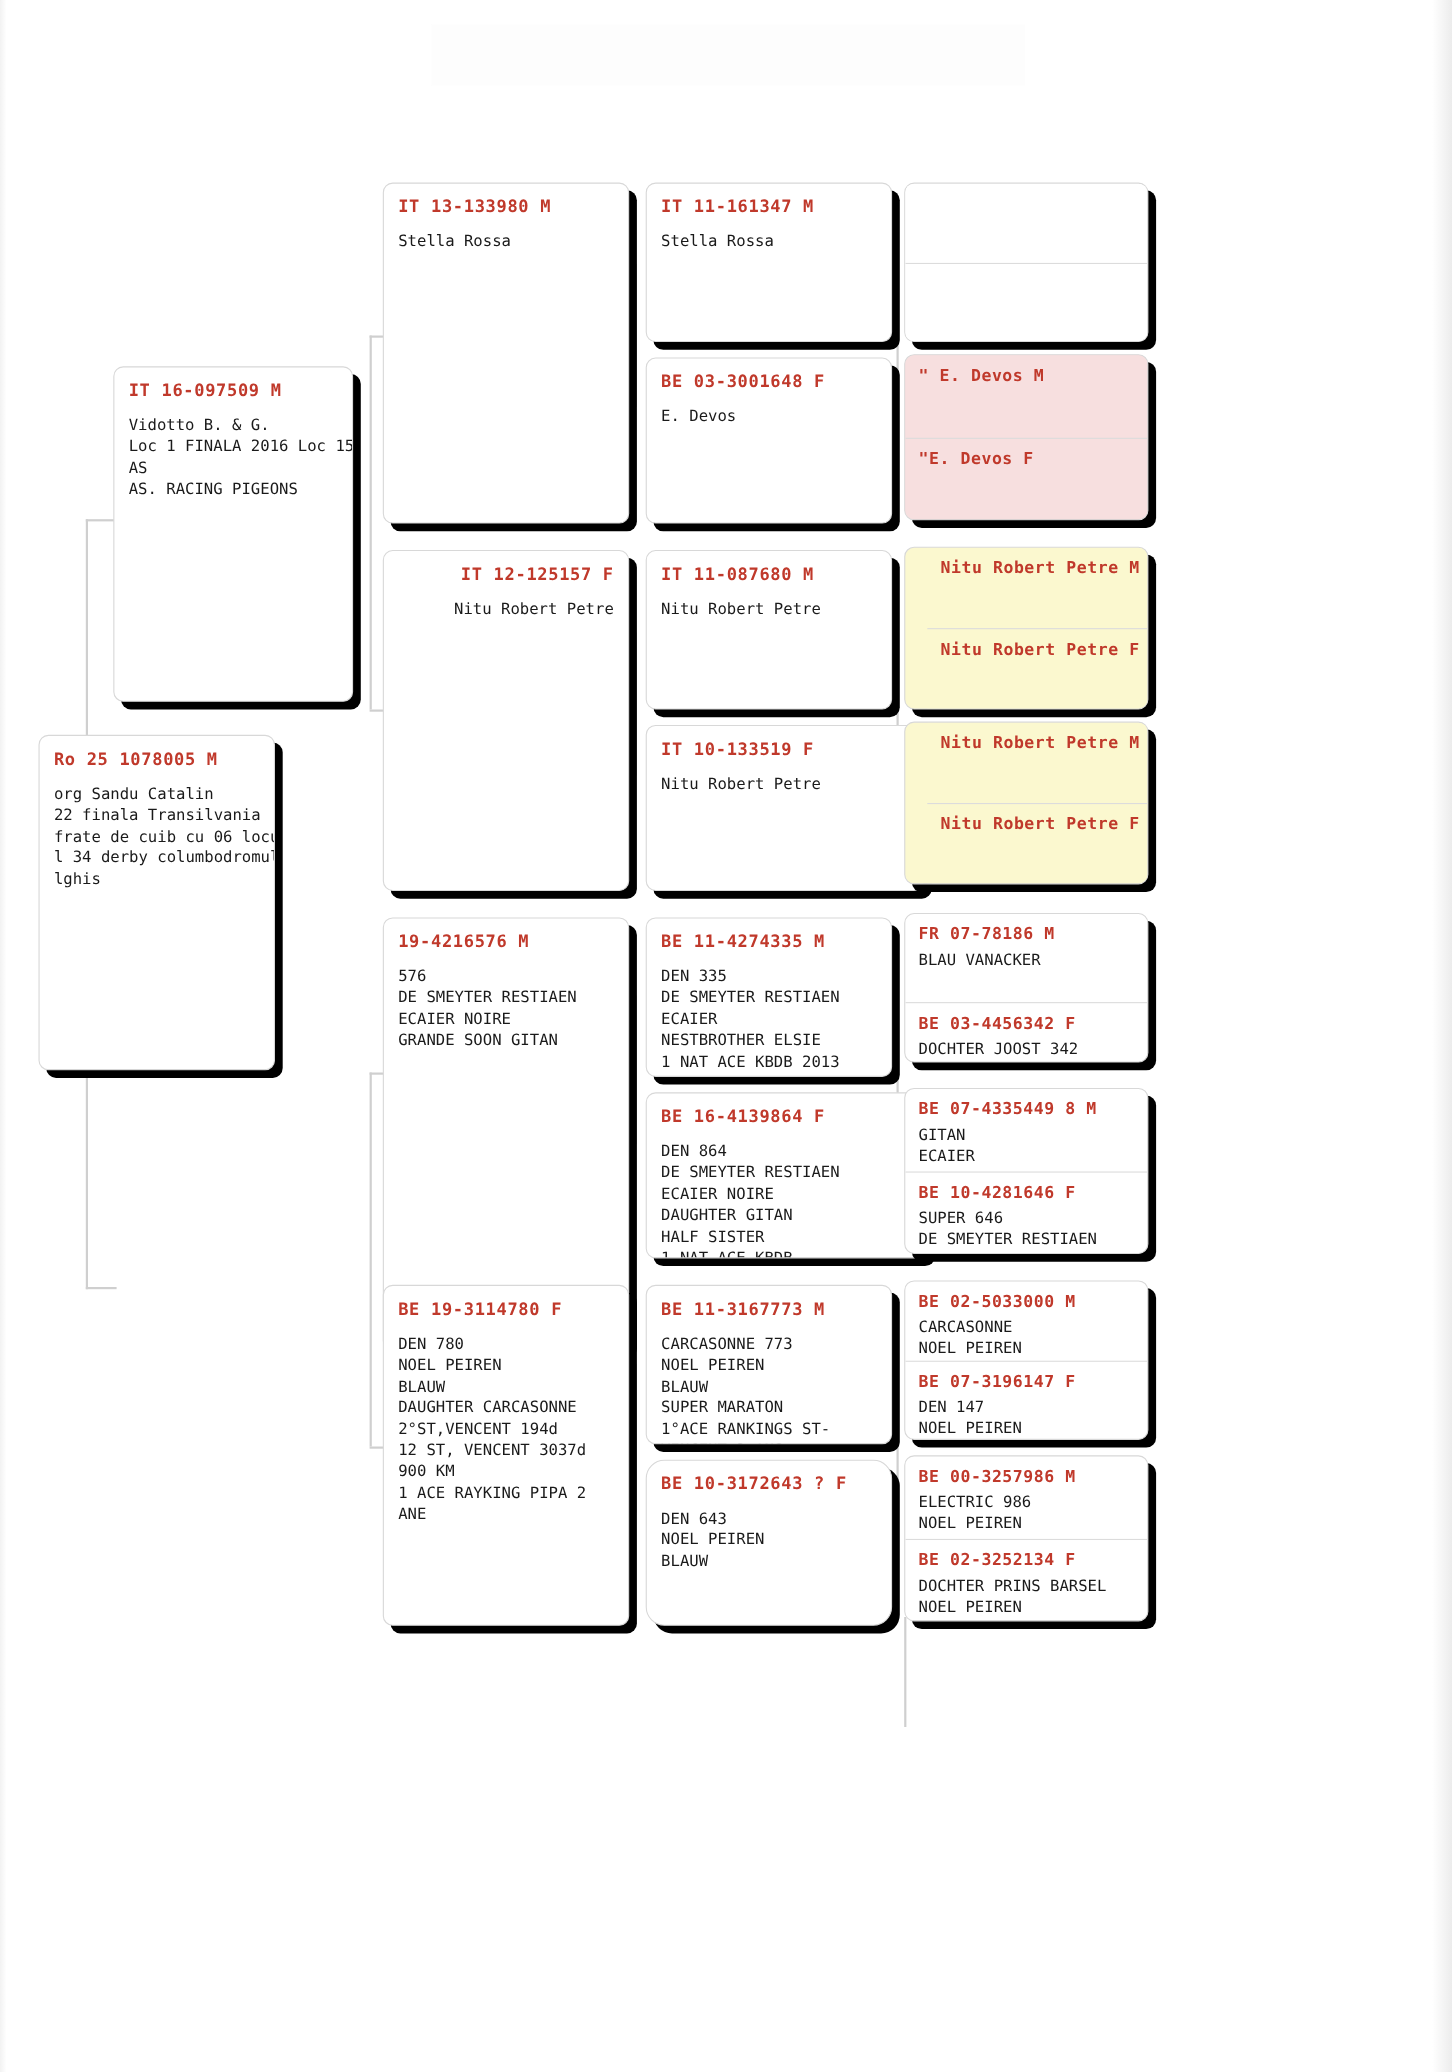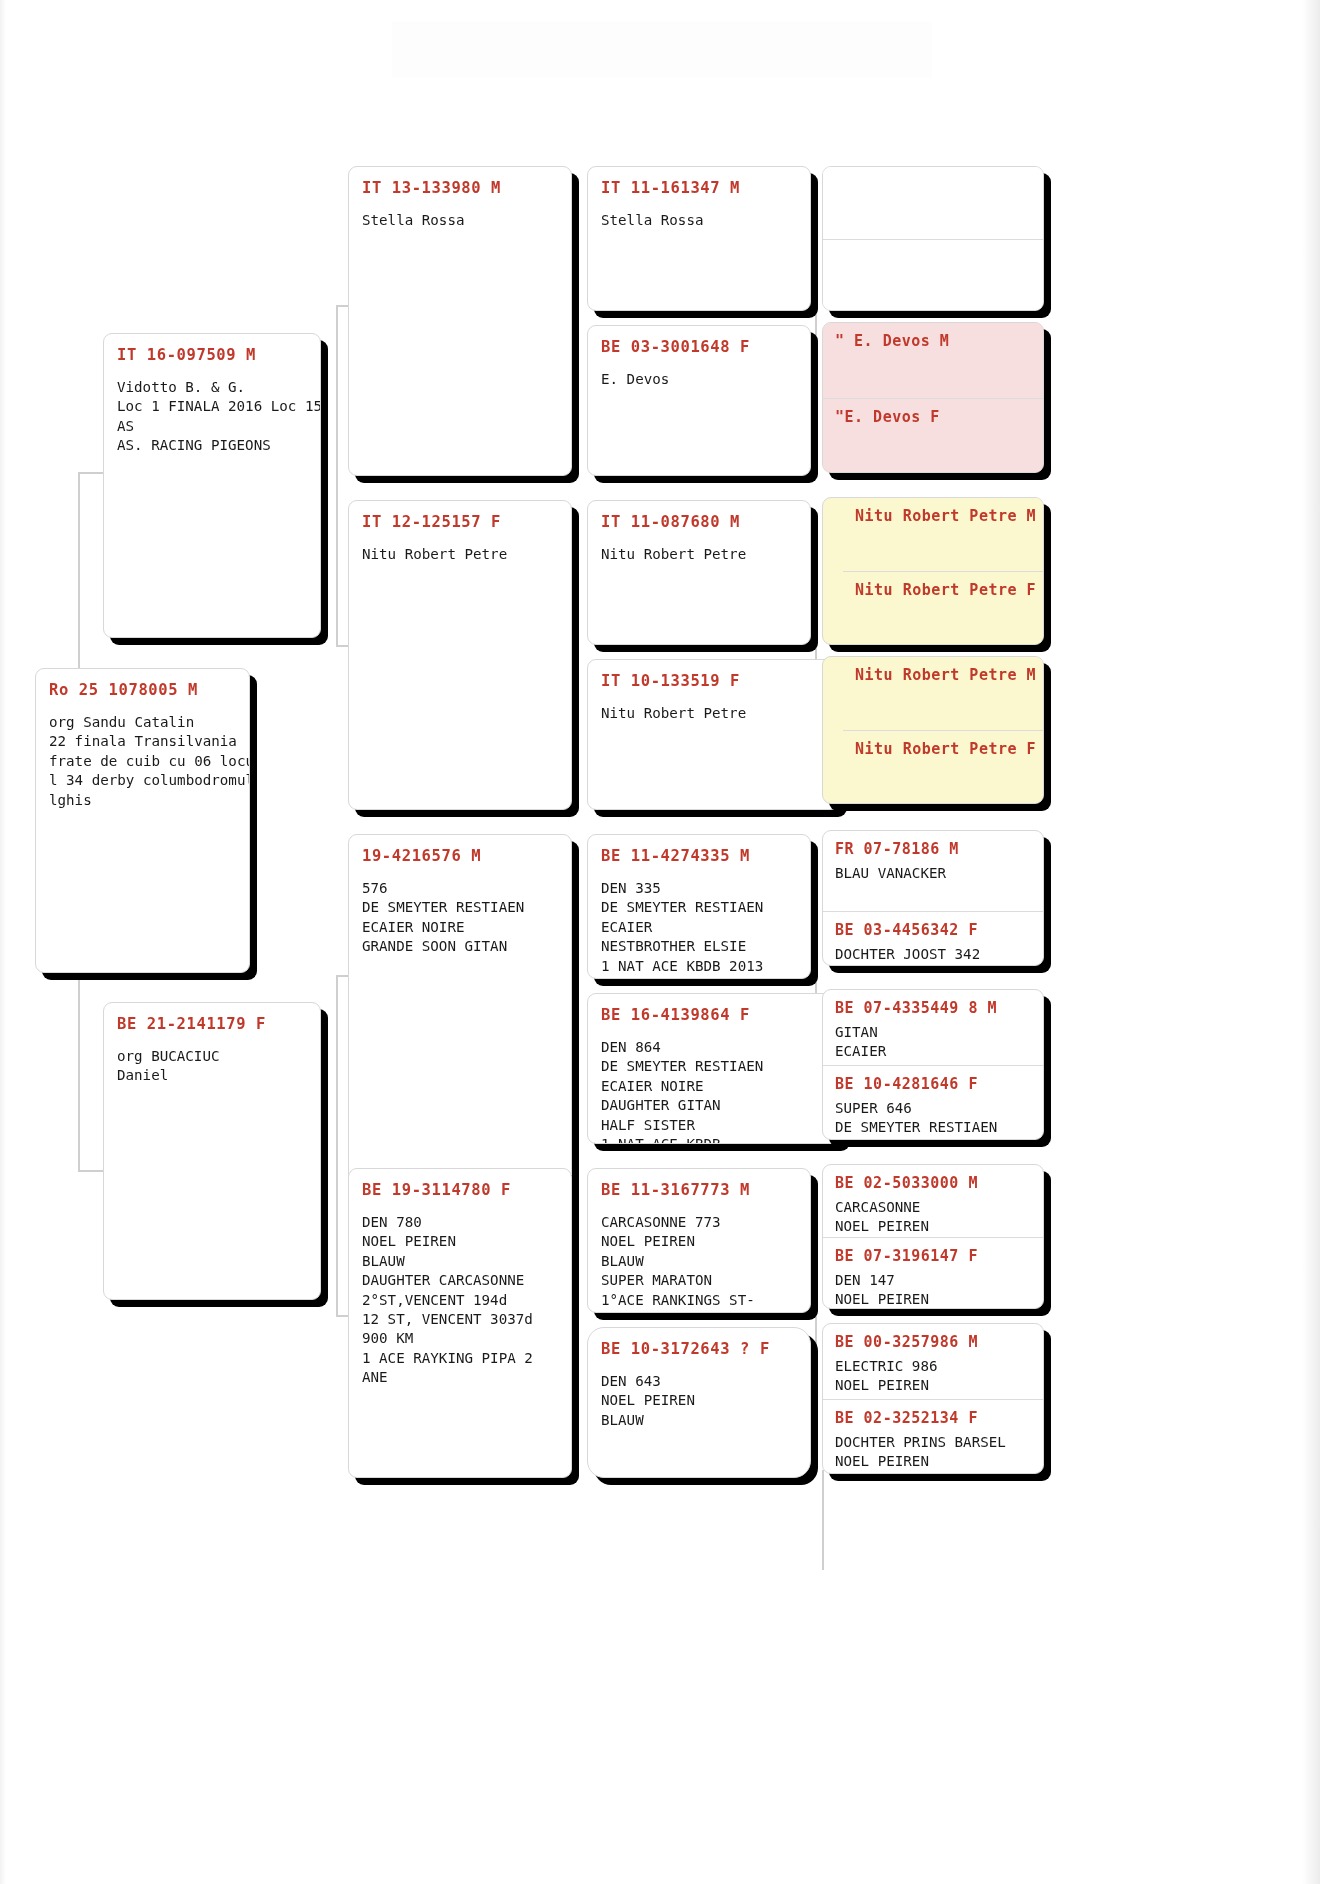--- a/index.html
+++ b/index.html
@@ -138,32 +138,27 @@
   </div>
 
   <div class="card plain" style="left:103px; top:333px; width:218px; height:305px;">
     <div class="rid">IT 16-097509 M</div>
     <div class="body">Vidotto B. &amp; G.
 Loc 1 FINALA 2016 Loc 15
 AS
 AS. RACING PIGEONS</div>
   </div>
 
-  <div class="card plain" style="left:103px; top:1002px; width:218px; height:298px;">
-    <div class="rid">BE 21-2141179 F</div>
-    <div class="body">org BUCACIUC
-Daniel</div>
-  </div>
 
   <div class="card plain" style="left:348px; top:166px; width:224px; height:310px;">
     <div class="rid">IT 13-133980 M</div>
     <div class="body">Stella Rossa</div>
   </div>
 
-  <div class="card plain" style="left:348px; top:500px; width:224px; height:310px;">
+  <div class="card plain" style="left:348px; top:500px; width:224px; height:310px;text-align:right;">
     <div class="rid">IT 12-125157 F</div>
     <div class="body">Nitu Robert Petre</div>
   </div>
 
   <div class="card plain" style="left:348px; top:834px; width:224px; height:394px;">
     <div class="rid">19-4216576 M</div>
     <div class="body">576
 DE SMEYTER RESTIAEN
 ECAIER NOIRE
 GRANDE SOON GITAN</div>

